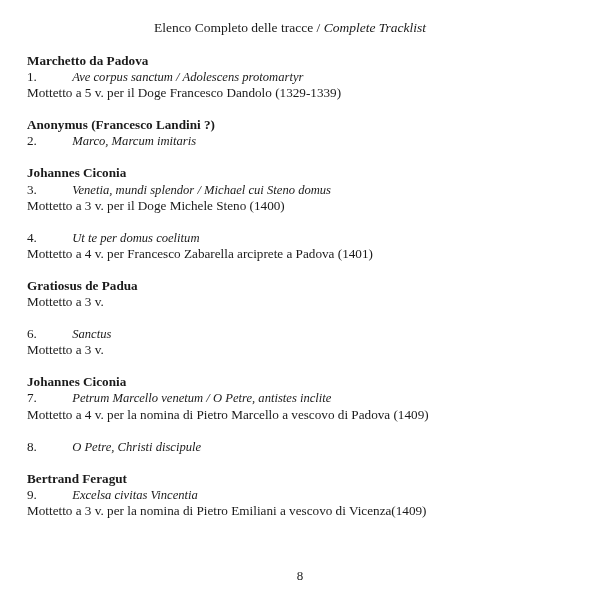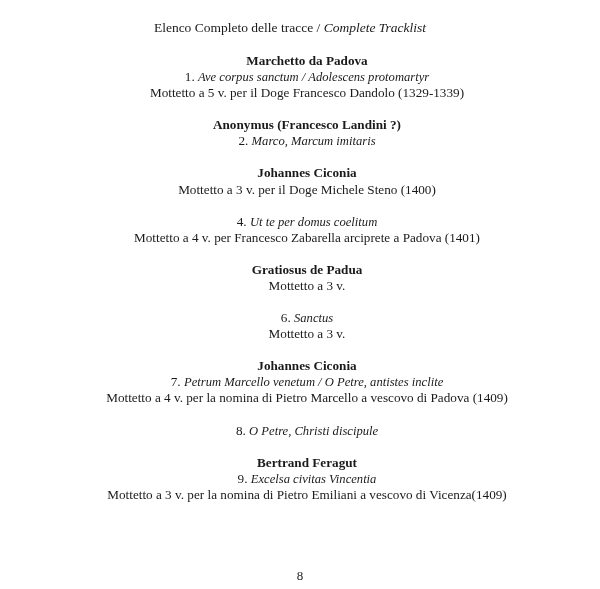--- a/index.html
+++ b/index.html
@@ -1,23 +1,23 @@
 <!DOCTYPE html>
 <html><head>
 <meta charset="utf-8">
 <style>
   html, body { margin:0; padding:0; background:#ffffff; }
   body { width:600px; height:589px; position:relative; overflow:hidden;
          font-family:"Liberation Serif", "DejaVu Serif", serif; color:#1a1a1a; }
   .title { position:absolute; top:20px; left:0; width:580px; text-align:center; font-size:13.5px; }
   .title .it { font-style:italic; }
-  .list { position:absolute; left:27px; top:53px; width:560px;text-align:center; }
+  .list { position:absolute; left:27px; top:53px; width:560px; }
   .line { font-size:13.2px; line-height:16.1px; height:16.1px; white-space:nowrap; }
   .composer { font-weight:bold; }
-  .track .it { font-style:italic; font-size:12.6px; }
+  .track .it { font-style:italic; font-size:12.6px;margin-left:32px; }
   .gap { height:16px; }
   .page-num { position:absolute; top:568px; left:0; width:600px; text-align:center; font-size:13px; }
 </style>
 </head>
 <body>
 
 <div class="title">
   <span>Elenco Completo delle tracce</span><span> / </span><span class="it">Complete Tracklist</span>
 </div>
 
@@ -31,20 +31,21 @@
   <div class="gap"></div>
 
   <div>
     <div class="line composer">Anonymus (Francesco Landini ?)</div>
     <div class="line track"><span>2.</span> <span class="it">Marco, Marcum imitaris</span></div>
   </div>
   <div class="gap"></div>
 
   <div>
     <div class="line composer">Johannes Ciconia</div>
+    <div class="line track"><span>3.</span> <span class="it">Venetia, mundi splendor / Michael cui Steno domus</span></div>
     <div class="line">Mottetto a 3 v. per il Doge Michele Steno (1400)</div>
     <div class="gap"></div>
     <div class="line track"><span>4.</span> <span class="it">Ut te per domus coelitum</span></div>
     <div class="line">Mottetto a 4 v. per Francesco Zabarella arciprete a Padova (1401)</div>
   </div>
   <div class="gap"></div>
 
   <div>
     <div class="line composer">Gratiosus de Padua</div>
     <div class="line">Mottetto a 3 v.</div>

